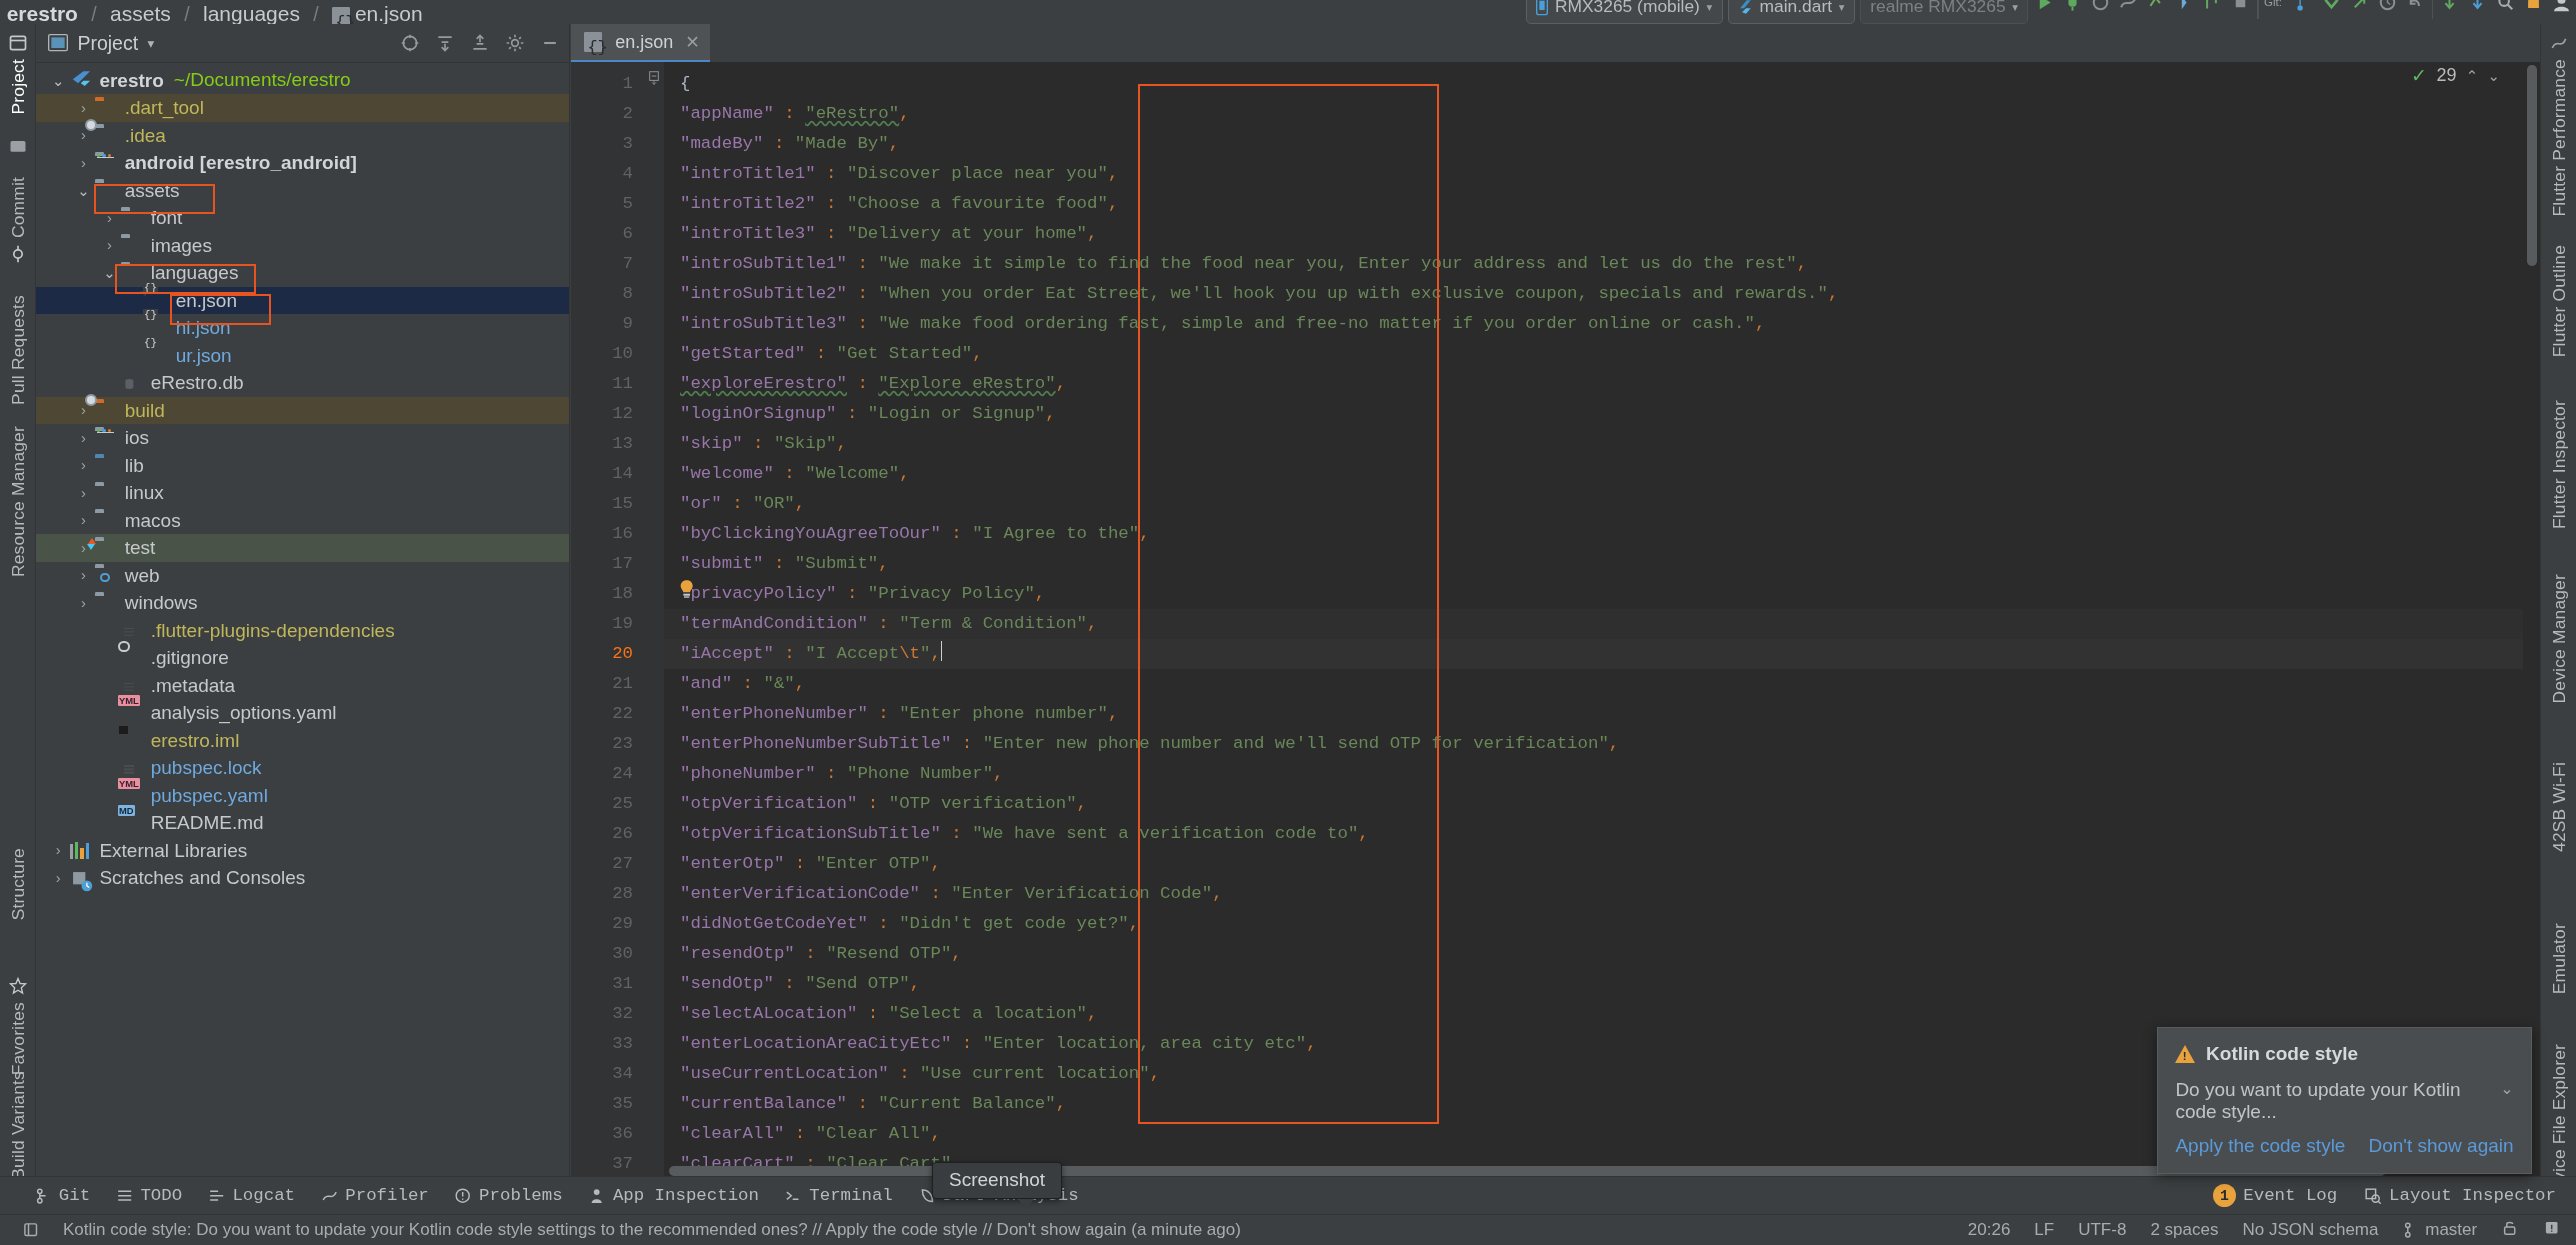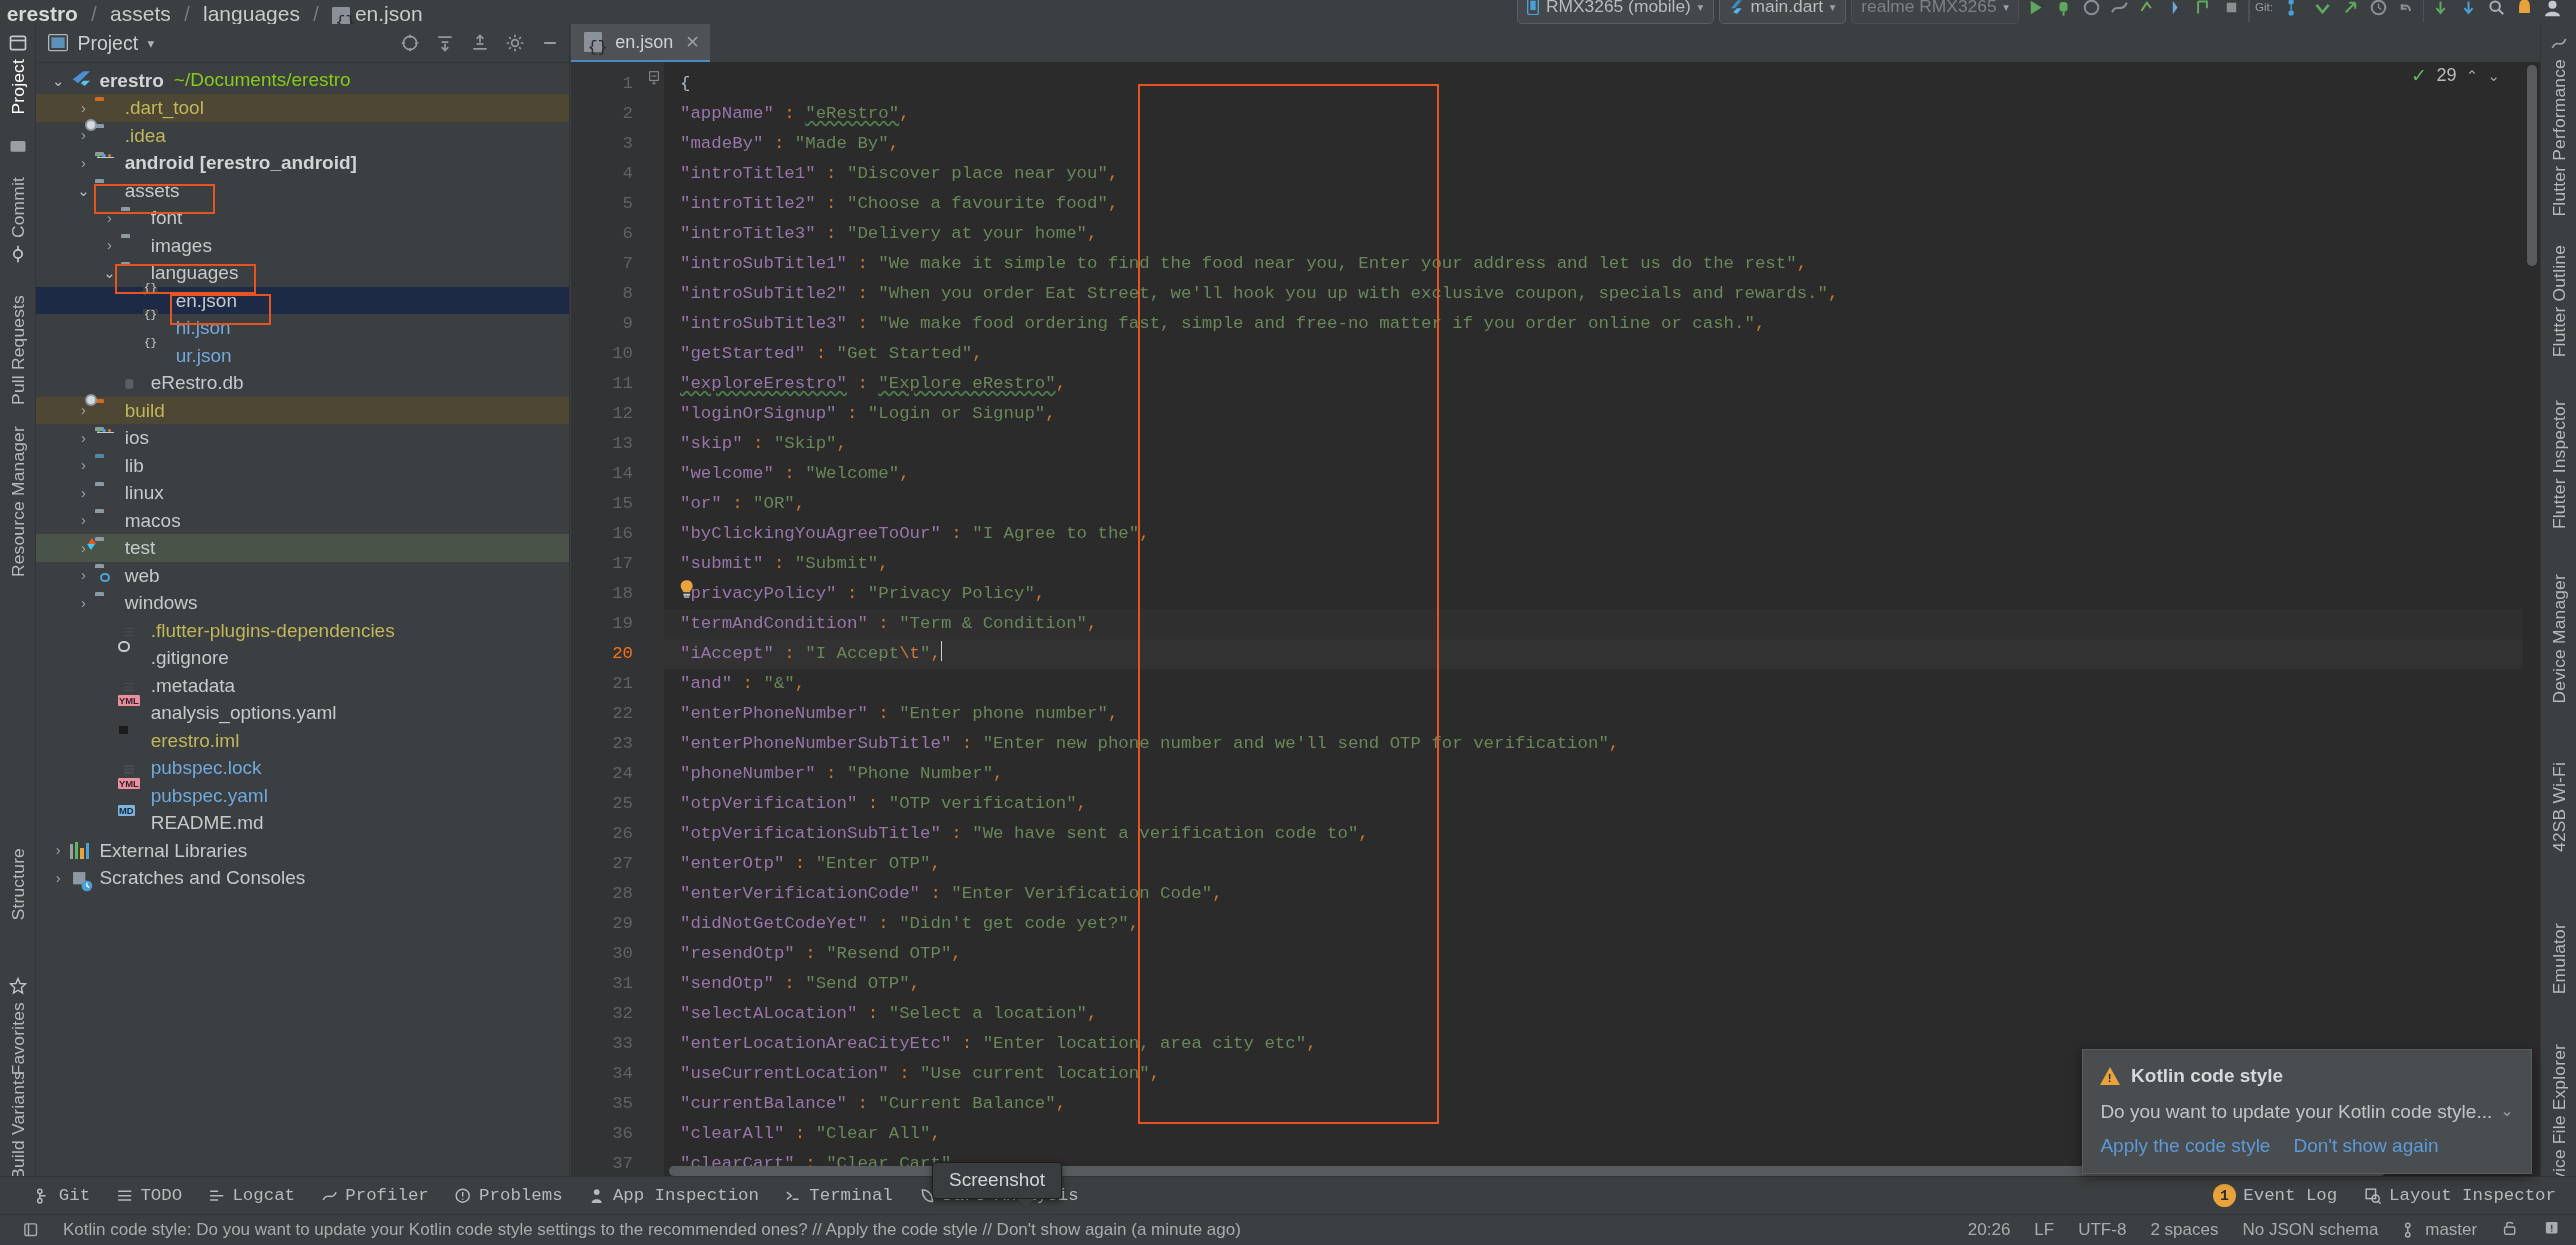--- a/index.html
+++ b/index.html
@@ -20,21 +20,21 @@
   .crumb { font-size: 21px; color: #c8cacc; line-height: 20px; white-space: nowrap; }
   .crumb.strong { font-weight: bold; color: #d6d8da; }
   .crumb-sep { font-size: 19.5px; color: #7a7d80; padding: 0 13.4px; line-height: 20px; }
   .crumb-json-icon {
     width: 17.4px; height: 20px; display:inline-block; position: relative; top: 3.4px;
     margin-right: 5.4px; background:#8a9199; border-radius: 1.3px;
   }
   .crumb-json-icon::after{content:"{}";position:absolute;left:3px;top:6px;font-size:17px;color:#2b2b2b;font-family:"Liberation Mono",monospace;}
 
   
-  #runbar { position: absolute; right: 0; top: 0; height: 24px; display: flex; align-items: center; gap: 5px; padding-right: 12px; }
+  #runbar { position: absolute; right: 0; top: 0; height: 24px; display: flex; align-items: flex-start; gap: 5px; padding-right: 3px; }
   .combo {
     height: 35px; margin-top: -10.7px; border: 1.3px solid #5b5f61; border-radius: 4.7px;
     background: #45484a; display: flex; align-items: center; gap: 6.7px;
     padding: 0 9.4px; font-size: 17.4px; color: #b9bcbe; white-space: nowrap;
   }
   .combo.dim { color: #7e8184; border-color: #4d5052; background:#414446; }
   .caret { font-size: 11.4px; color: #9aa0a4; }
   .tb-ico { width: 23px; height: 23px; margin-top:-9.4px; display: inline-block; position: relative; }
   .sep-v { width: 1.3px; height: 27px; background: #4e5254; margin-top:-8px; }
 
@@ -169,21 +169,21 @@
   .bulb { position: absolute; left: 107px; width: 17.4px; height: 19px; z-index: 30; }
 
   
   #codescroll { position: absolute; right: 0; top: 38px; width: 17.4px; bottom: 27px; background: #2b2b2b; }
   #codescroll .thumb { position: absolute; right: 3.4px; top: 2.7px; width: 9.4px; height: 201px; background: #585b5d; border-radius: 4.7px; }
   #hscroll { position: absolute; left: 93px; right: 20px; bottom: 10.7px; height: 10.7px; }
   #hscroll .thumb { position: absolute; left: 5.4px; width: 1717px; height: 10.7px; background: #585b5d; border-radius: 5.4px; }
 
   
   #balloon {
-    position: absolute; right: 44px; bottom: 71px; width: 450px; background: #4a4d4f;
+    position: absolute; right: 44px; bottom: 71px; width: 375px; background: #4a4d4f;
     border: 0.7px solid #5a5d5f; box-shadow: 0 2.7px 12px rgba(0,0,0,.45); z-index: 80;
     padding: 14.8px 17.4px 16px 17.4px;
   }
   #balloon .b-title { display: flex; align-items: center; gap: 10.7px; font-size: 19px; font-weight: bold; color: #d6d9db; }
   #balloon .b-msg { margin-top: 14px; font-size: 19px; color: #c2c5c7; display:flex; align-items:flex-start; }
   #balloon .b-chev { margin-left: auto; color: #9aa0a4; font-size: 16px; }
   #balloon .b-acts { margin-top: 12px; display: flex; gap: 23px; }
   #balloon .b-link { font-size: 19px; color: #5b9ad9; }
   .warnicon { width: 20px; height: 18px; position: relative; }
   .warnicon::before{content:"";position:absolute;left:0;top:0;border-left:10px solid transparent;border-right:10px solid transparent;border-bottom:18px solid #e8a33d;}

